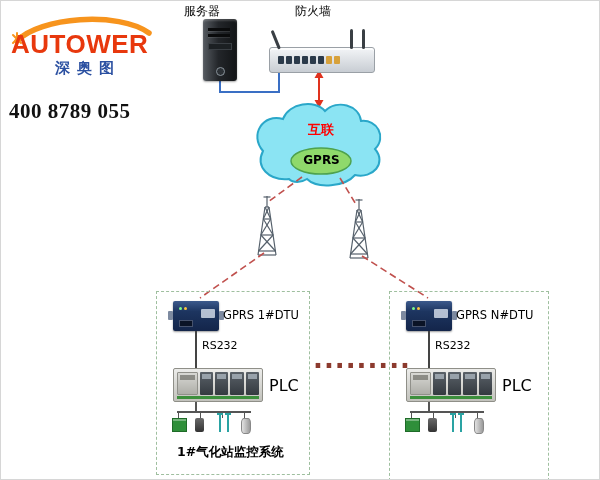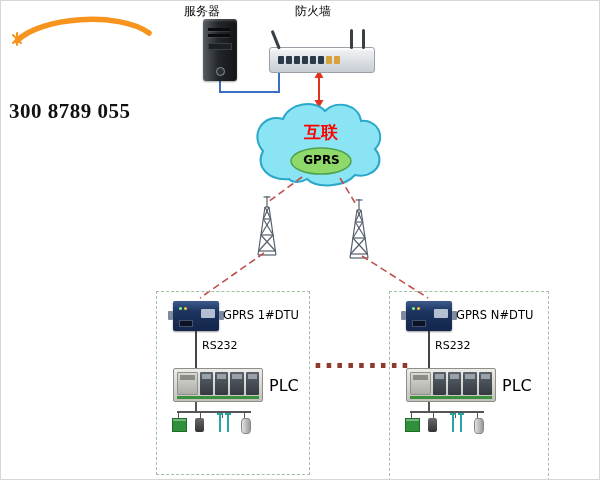--- a/index.html
+++ b/index.html
@@ -42,21 +42,21 @@
               box-shadow:inset 0 2px 0 rgba(255,255,255,.8); }
   .firewall .ant { position:absolute; width:3px; height:20px; background:#3a3f44; border-radius:2px; top:-19px; }
   .firewall .a1 { left:8px; transform:rotate(-22deg); transform-origin:bottom center; }
   .firewall .a2 { left:80px; } .firewall .a3 { left:92px; }
   .firewall .ports { position:absolute; left:8px; top:8px; display:flex; gap:2px; }
   .firewall .p { width:6px; height:8px; background:#2b3a4a; border-radius:1px; }
   .firewall .p.y { background:#d7a13b; }
 
   
   .lbl-hulian { position:absolute; left:302px; top:120px; width:36px; text-align:center;
-                color:#ff0000; font-weight:bold; font-size:17px; }
+                color:#ff0000; font-weight:bold; font-size:13px; }
   .lbl-gprs { position:absolute; left:298px; top:152px; width:45px; text-align:center;
               color:#000; font-weight:bold; font-size:12px; }
 
   
   .ellipsis { position:absolute; left:312px; top:352px; width:76px; text-align:center;
               font-size:26px; font-weight:bold; color:#8c3a2e; letter-spacing:1px; line-height:1; }
 
   
   .station { position:absolute; border:1.6px dashed #9fbf9f; background:transparent; }
   .station-left  { left:155px; top:290px; width:152px; height:182px; }
@@ -167,22 +167,24 @@
 
   <div class="logo">
     <svg class="swoosh" width="150" height="40" viewBox="0 0 150 40">
       <path d="M8 30 C 30 6, 110 0, 140 22" stroke="#f7941d" stroke-width="5.5" fill="none" stroke-linecap="round"></path>
       <g stroke="#f7941d" stroke-width="2" stroke-linecap="round">
         <line x1="4" y1="24" x2="12" y2="32"></line>
         <line x1="12" y1="24" x2="4" y2="32"></line>
         <line x1="8" y1="22" x2="8" y2="34"></line>
       </g>
     </svg>
-  </div>
-  <div class="phone">300 8789 055</div>
+    <div class="brand">AUTOWER</div>
+    <div class="brand-cn">深奥图</div>
+  </div>
+  <div class="phone">400 8789 055</div>
 
   <div class="lbl lbl-server">服务器</div>
   <div class="lbl lbl-firewall">防火墙</div>
 
   <div class="server">
     <div class="slot s1"></div>
     <div class="slot s2"></div>
     <div class="drive"></div>
     <div class="pwr"></div>
   </div>
@@ -232,20 +234,21 @@
       <div class="drop d1"></div>
       <div class="drop d2"></div>
       <div class="drop d3"></div>
       <div class="drop d4"></div>
       <div class="s-plc"></div>
       <div class="s-meter"></div>
       <div class="s-probe s-pa"></div>
       <div class="s-probe s-pb"></div>
       <div class="s-cyl"></div>
     </div>
+    <div class="station-name">1#气化站监控系统</div>
   </div>
 
   <div class="station station-right">
     <div class="dtu">
       <div class="led l1"></div>
       <div class="led l2"></div>
       <div class="tag"></div>
       <div class="port"></div>
     </div>
     <div class="dtu-label">GPRS N#DTU</div>

